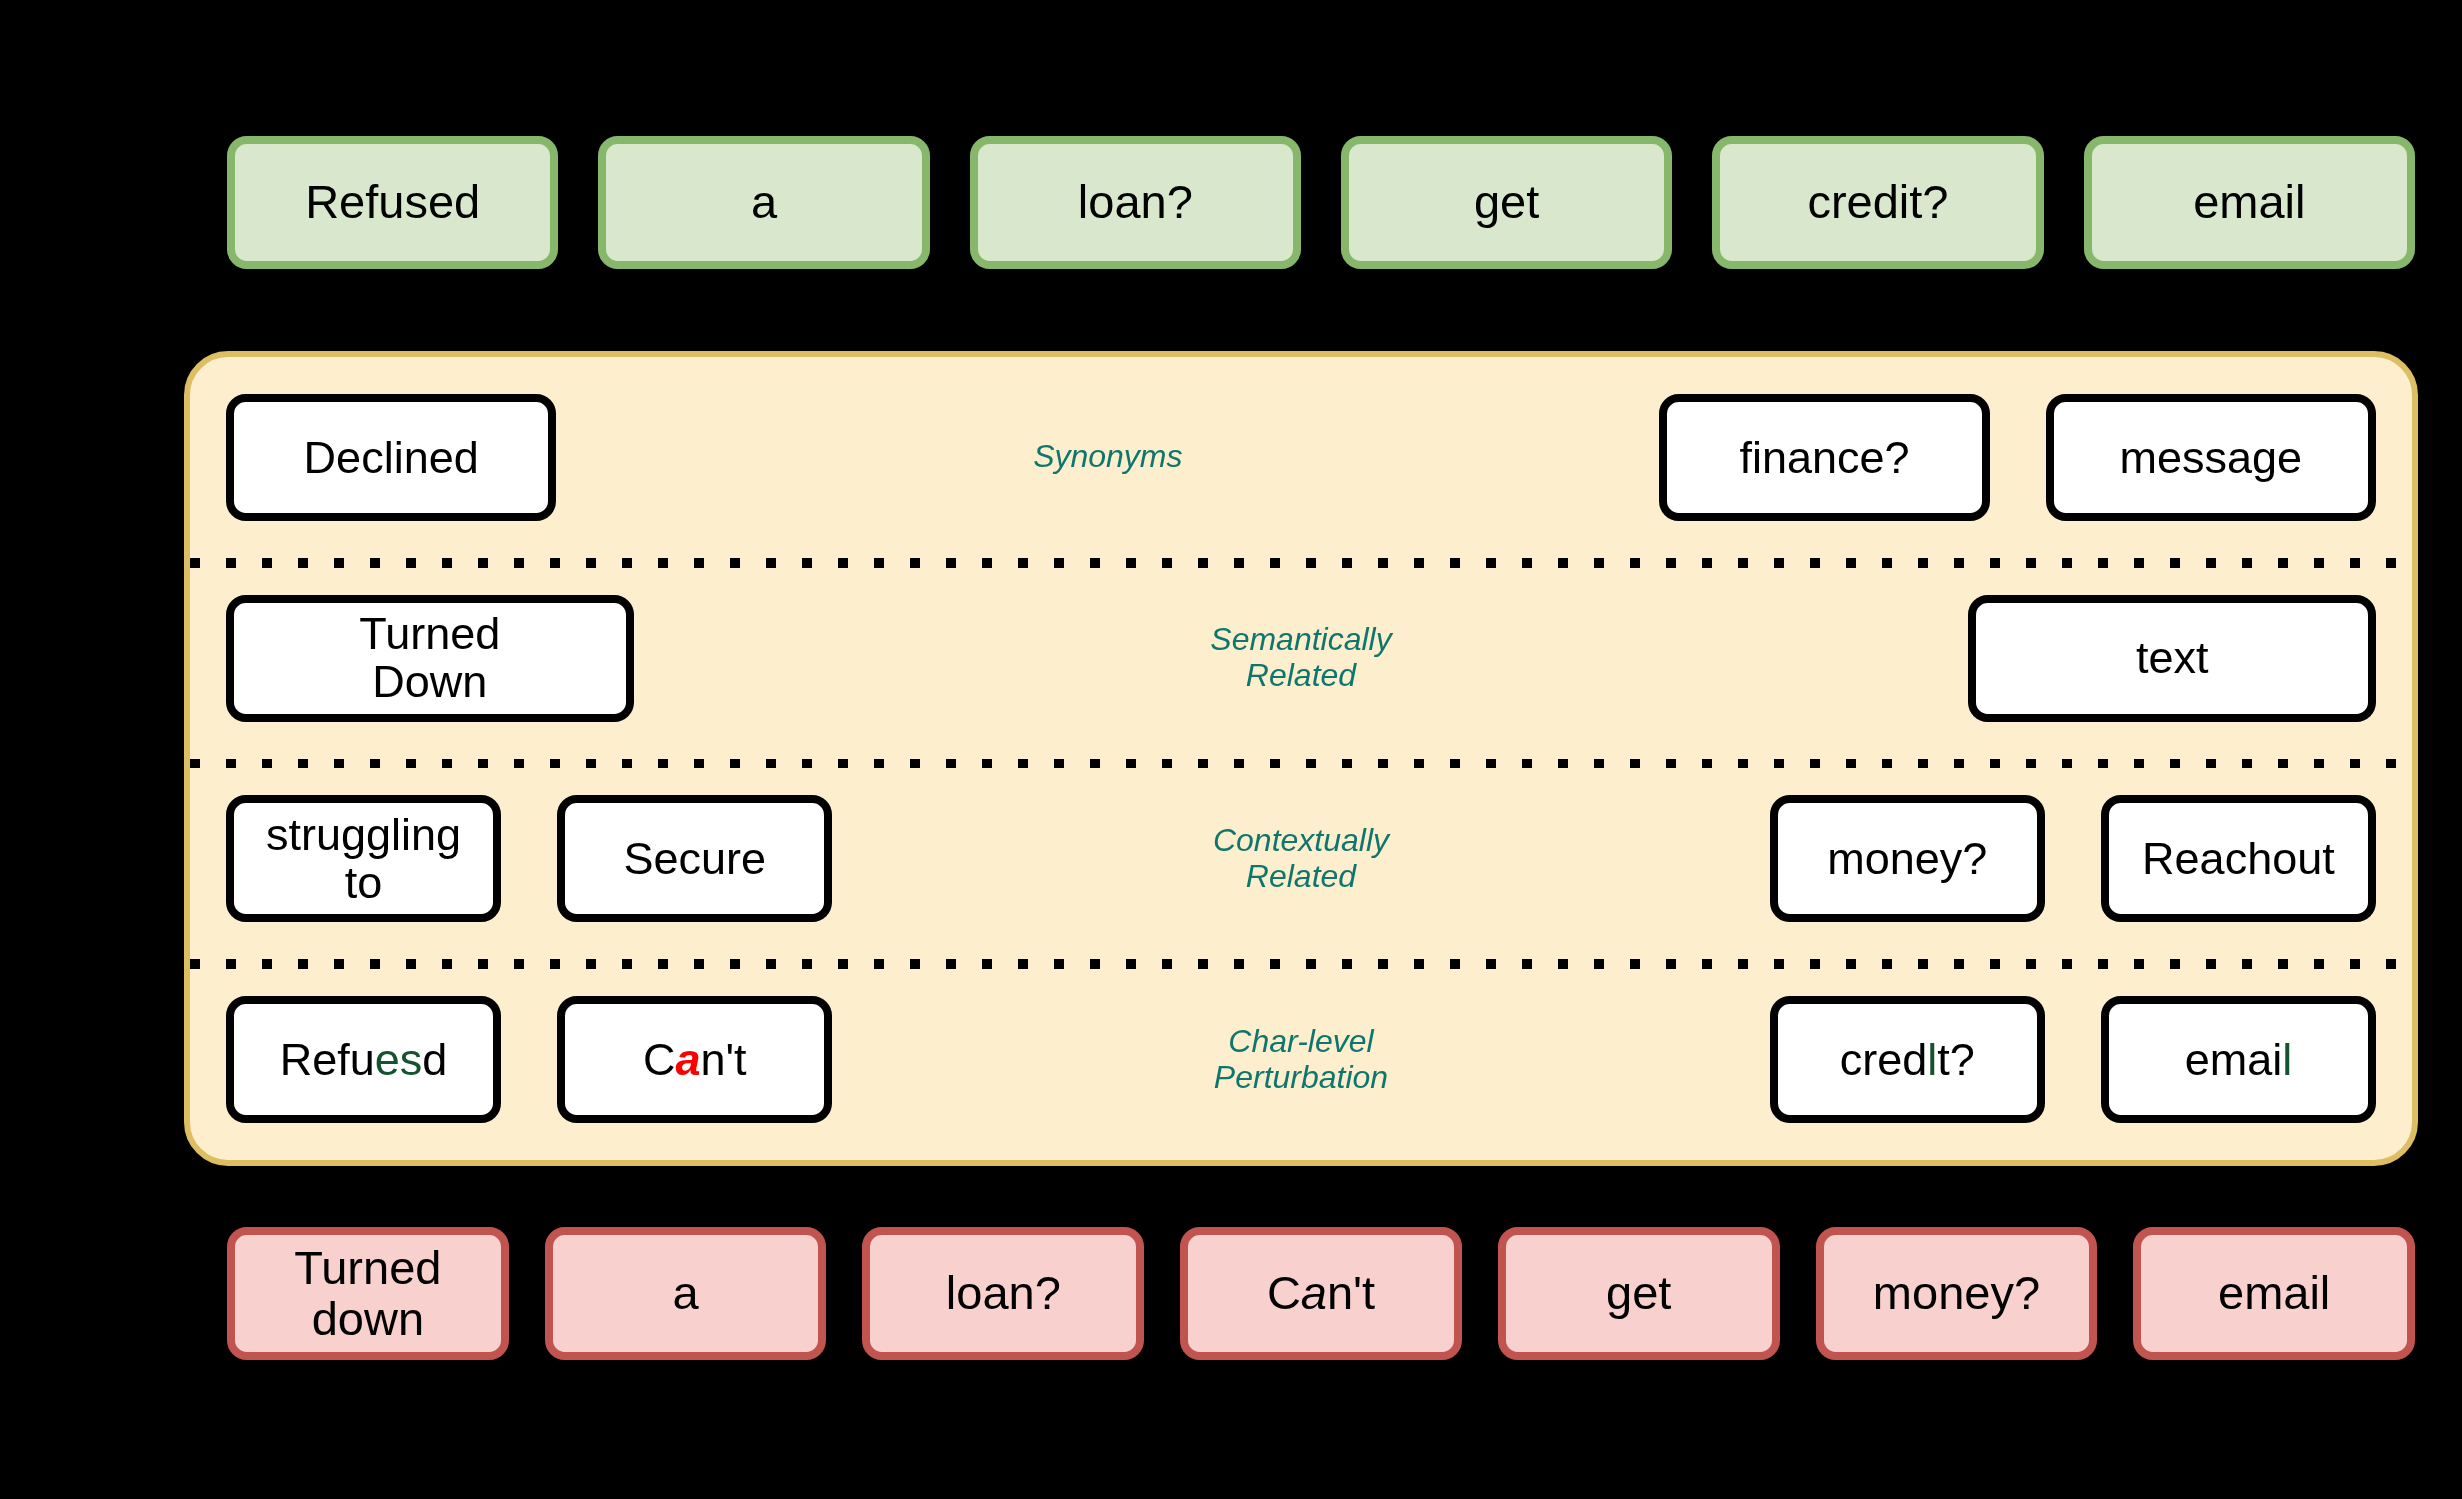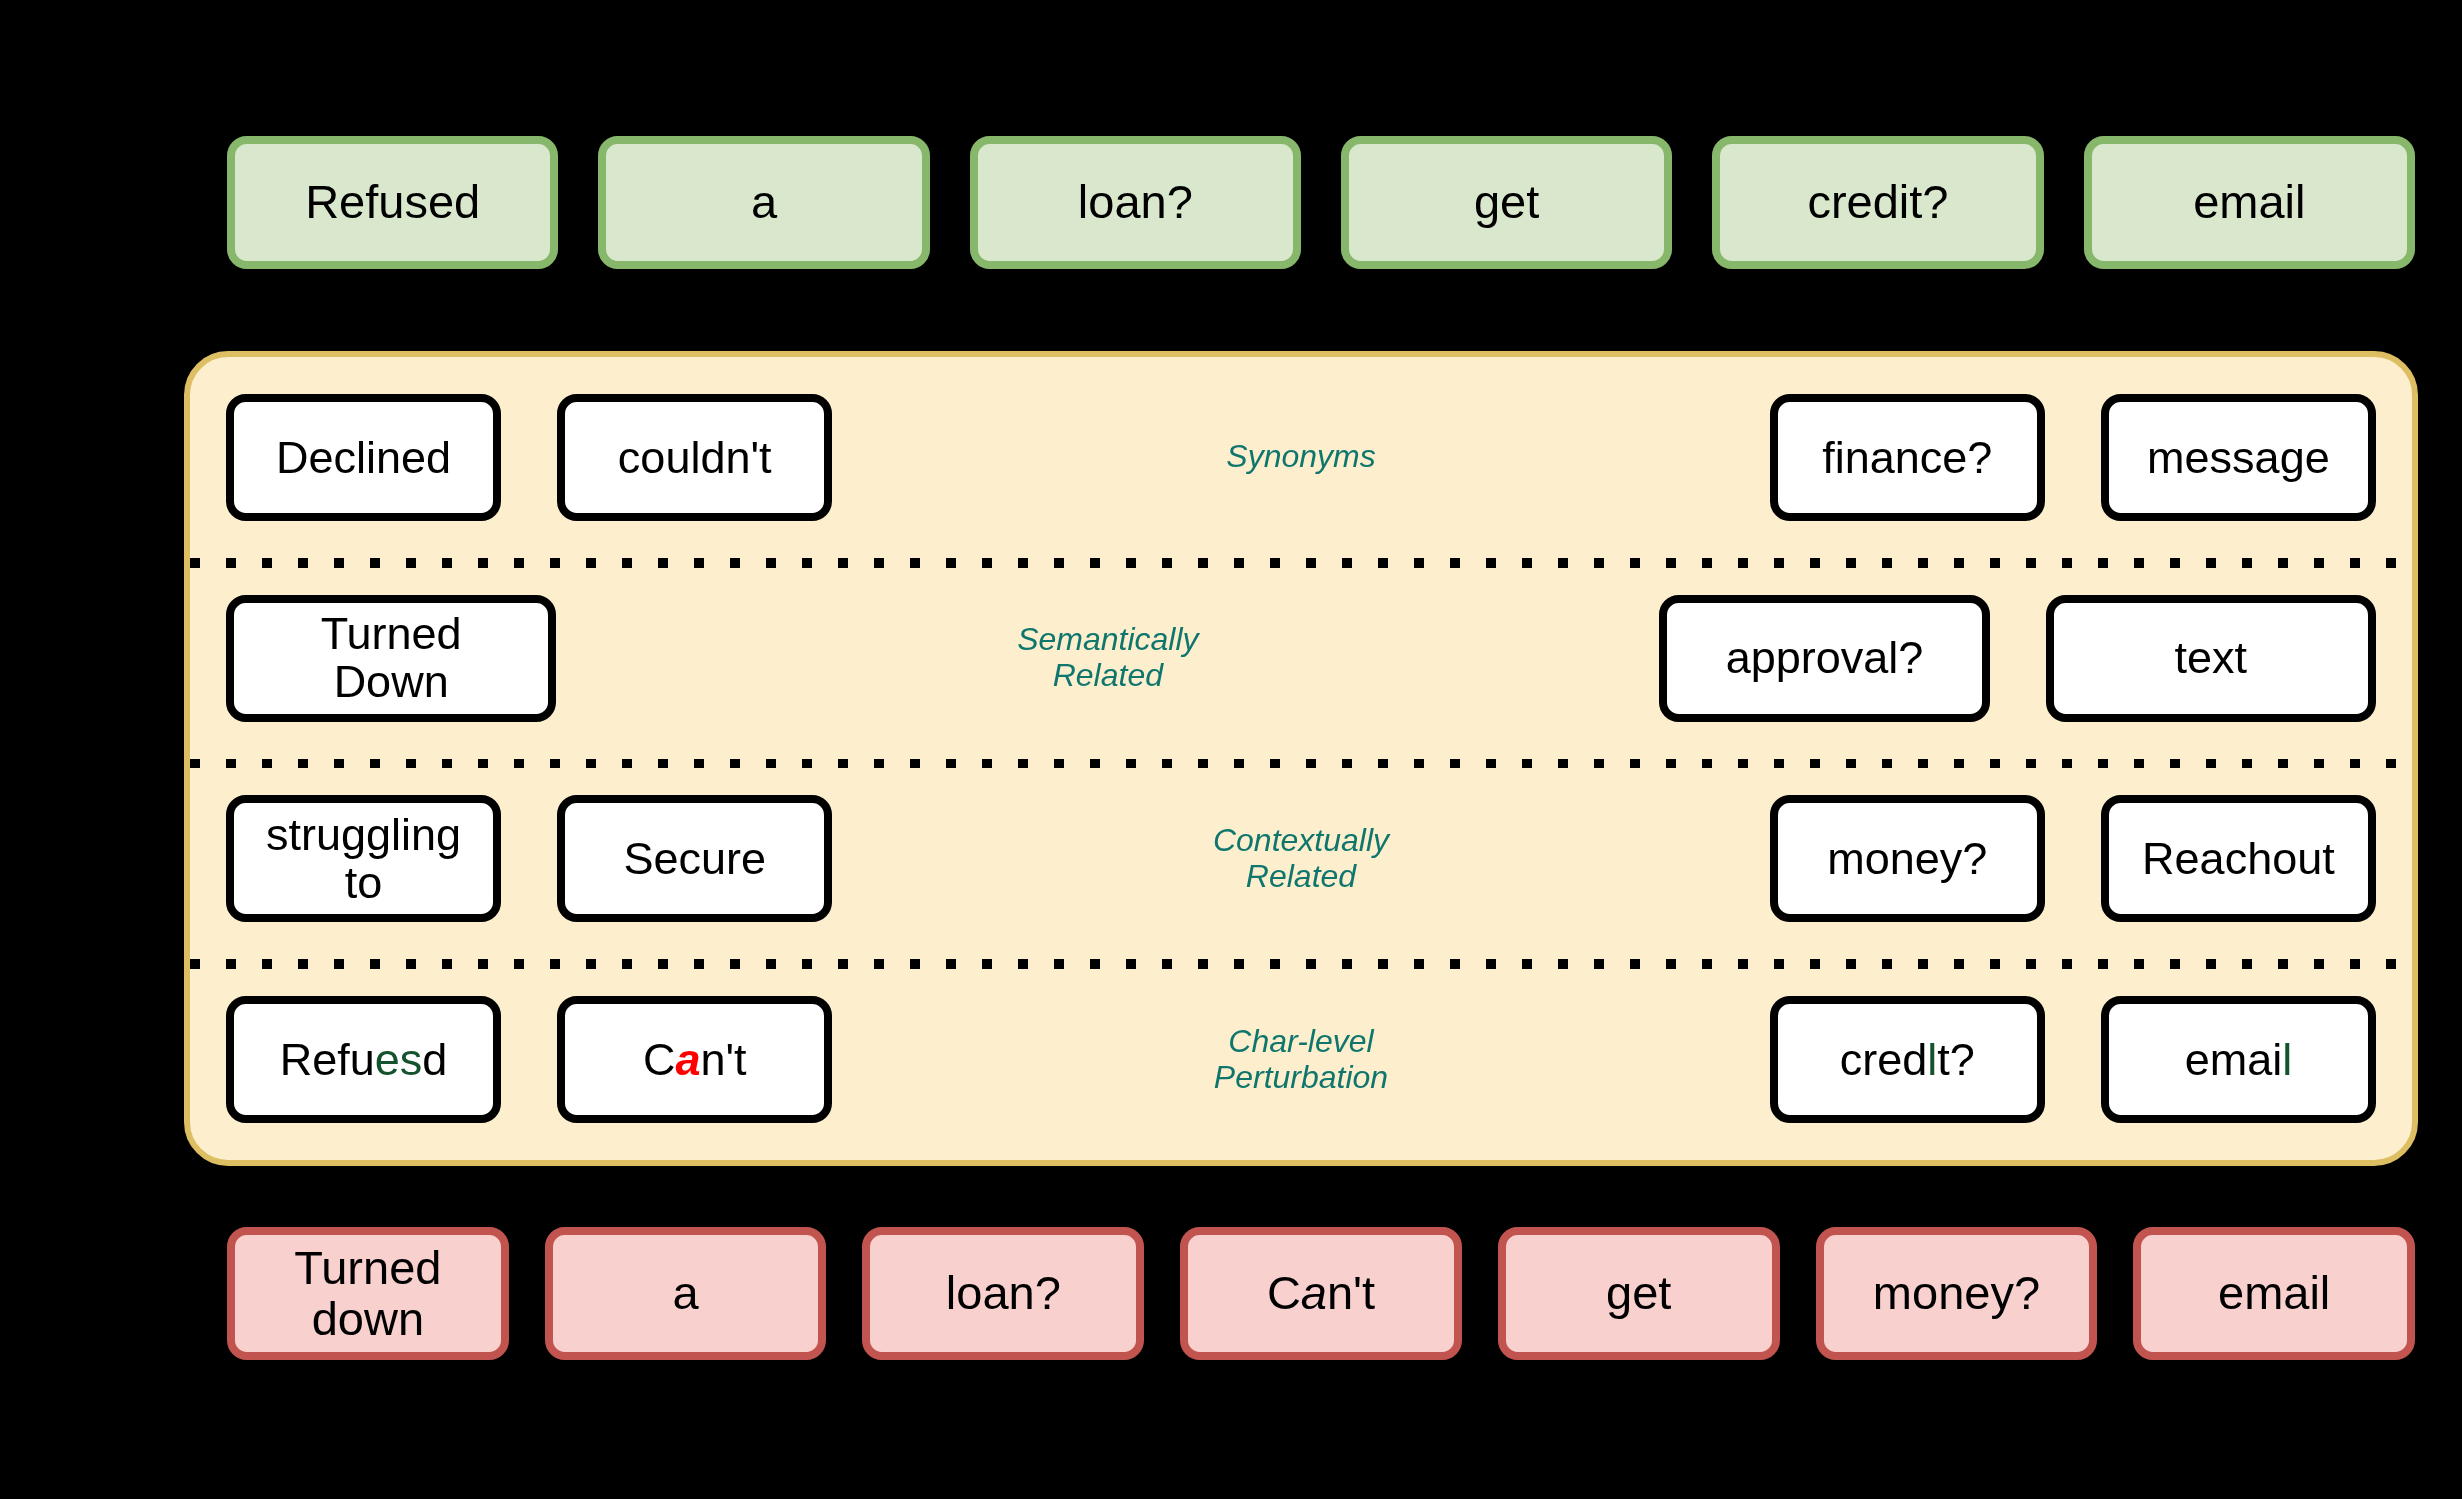--- a/index.html
+++ b/index.html
@@ -175,39 +175,33 @@
         <div class="token">email</div>
       </div>
     </div>
 
   <div id="panel">
     <div id="panel-inner">
         <div class="panel-row">
           <div class="cell">
             <div class="wbox">Declined</div>
           </div>
-          <div class="cell">
-            <div class="wbox">couldn't</div>
-          </div>
           <div class="cat-label">Synonyms</div>
           <div class="cell">
             <div class="wbox">finance?</div>
           </div>
           <div class="cell">
             <div class="wbox">message</div>
           </div>
         </div>
         <div class="panel-row">
           <div class="cell">
             <div class="wbox">Turned<br>Down</div>
           </div>
           <div class="cat-label">Semantically<br>Related</div>
-          <div class="cell">
-            <div class="wbox">approval?</div>
-          </div>
           <div class="cell">
             <div class="wbox">text</div>
           </div>
         </div>
         <div class="panel-row">
           <div class="cell">
             <div class="wbox">struggling<br>to</div>
           </div>
           <div class="cell">
             <div class="wbox">Secure</div>

